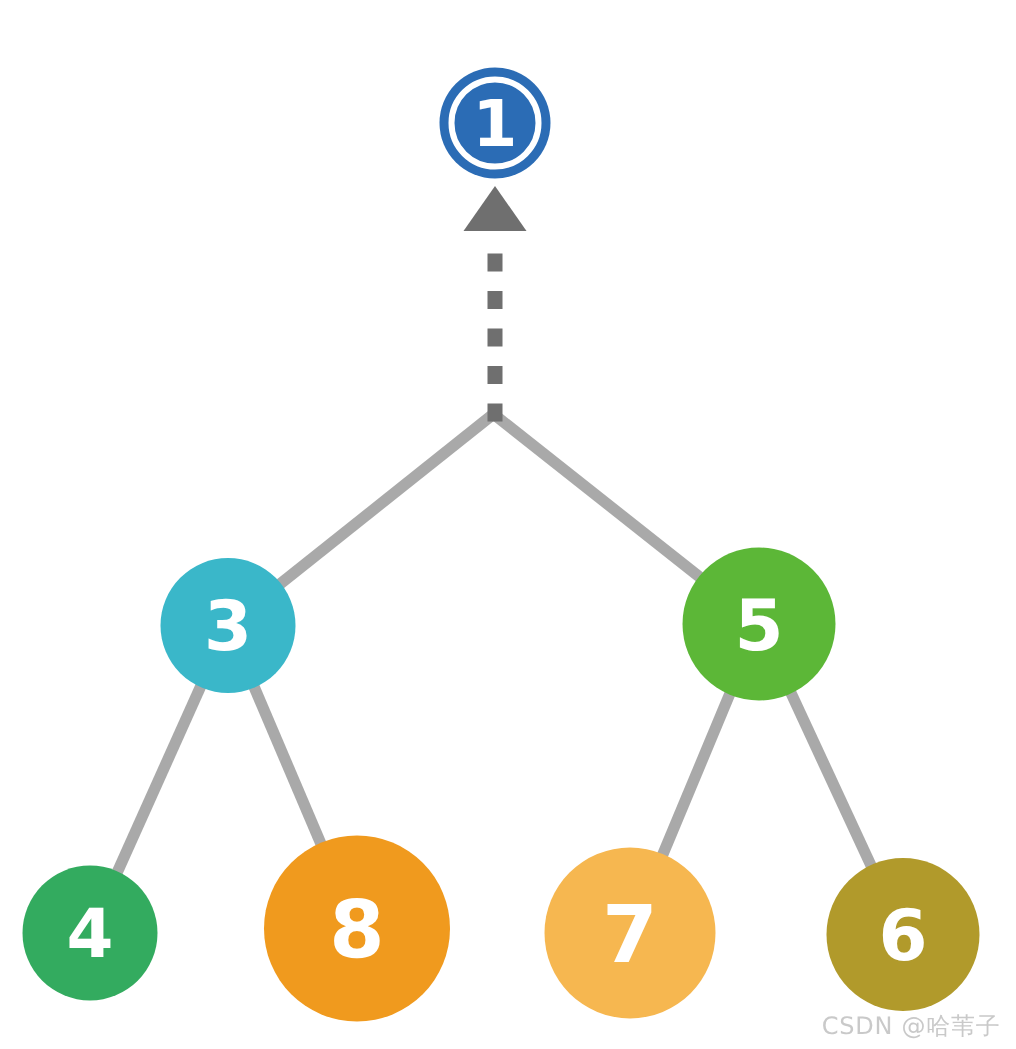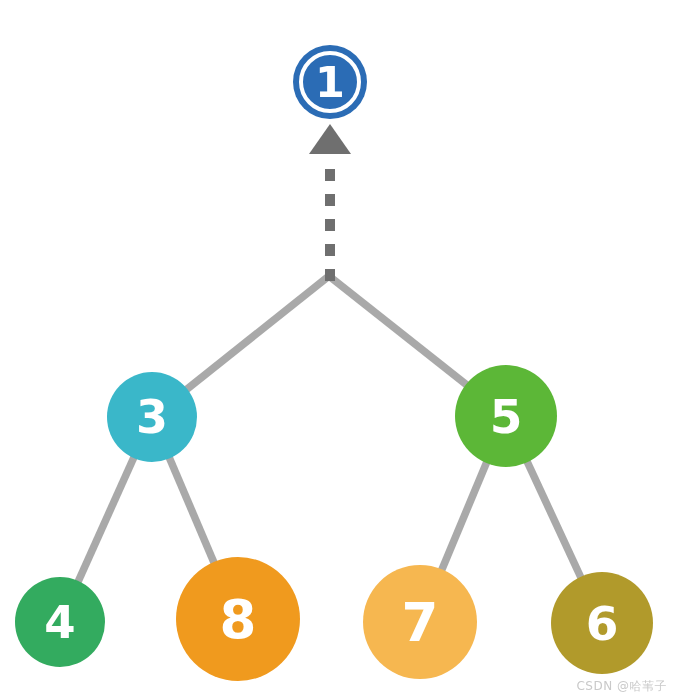--- a/index.html
+++ b/index.html
@@ -14,21 +14,21 @@
   .diagram-svg { position: absolute; left: 0; top: 0; }
   .node-label {
     fill: #ffffff;
     font-weight: bold;
     font-family: "DejaVu Sans", "Liberation Sans", sans-serif;
   }
   .watermark {
     position: absolute;
     right: 10px;
     bottom: 4px;
-    font-size: 12px;
+    font-size: 16px;
     letter-spacing: 0.5px;
     color: #c9c9c9;
     user-select: none;
   }
 </style>
 </head>
 <body>
 
 <div class="canvas">
   <svg class="diagram-svg" width="677" height="699" viewBox="0 0 677 699">

